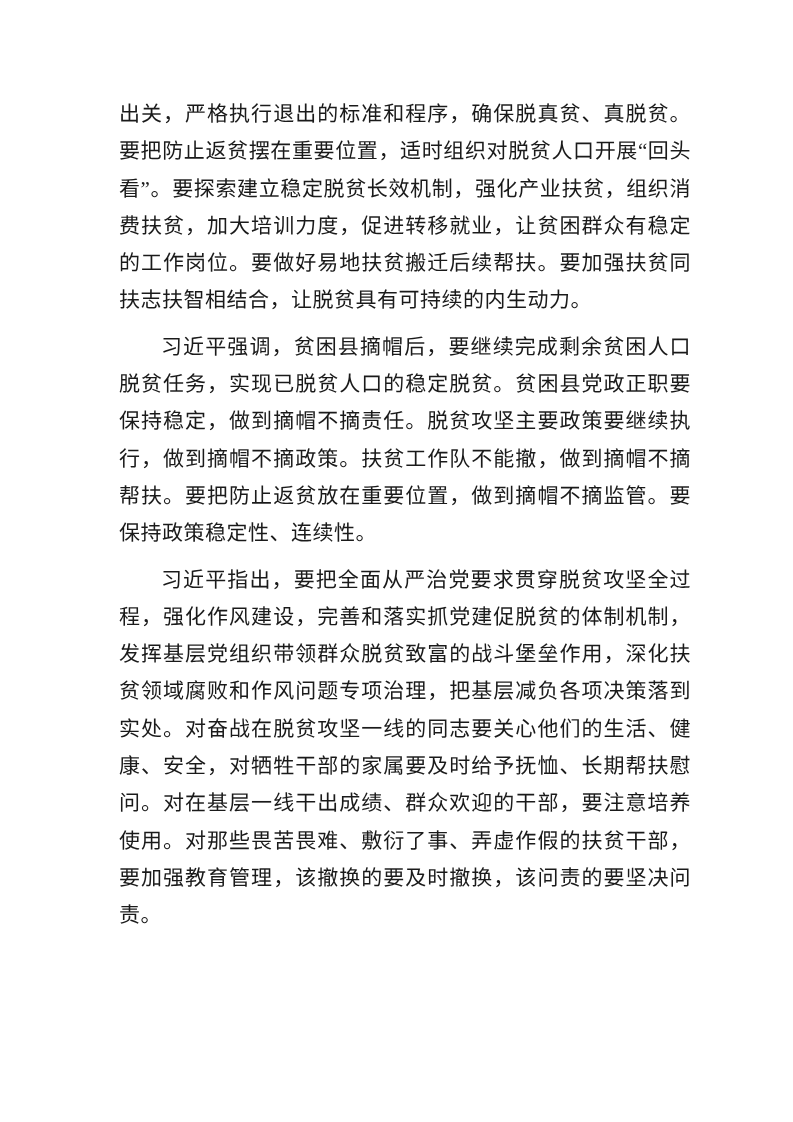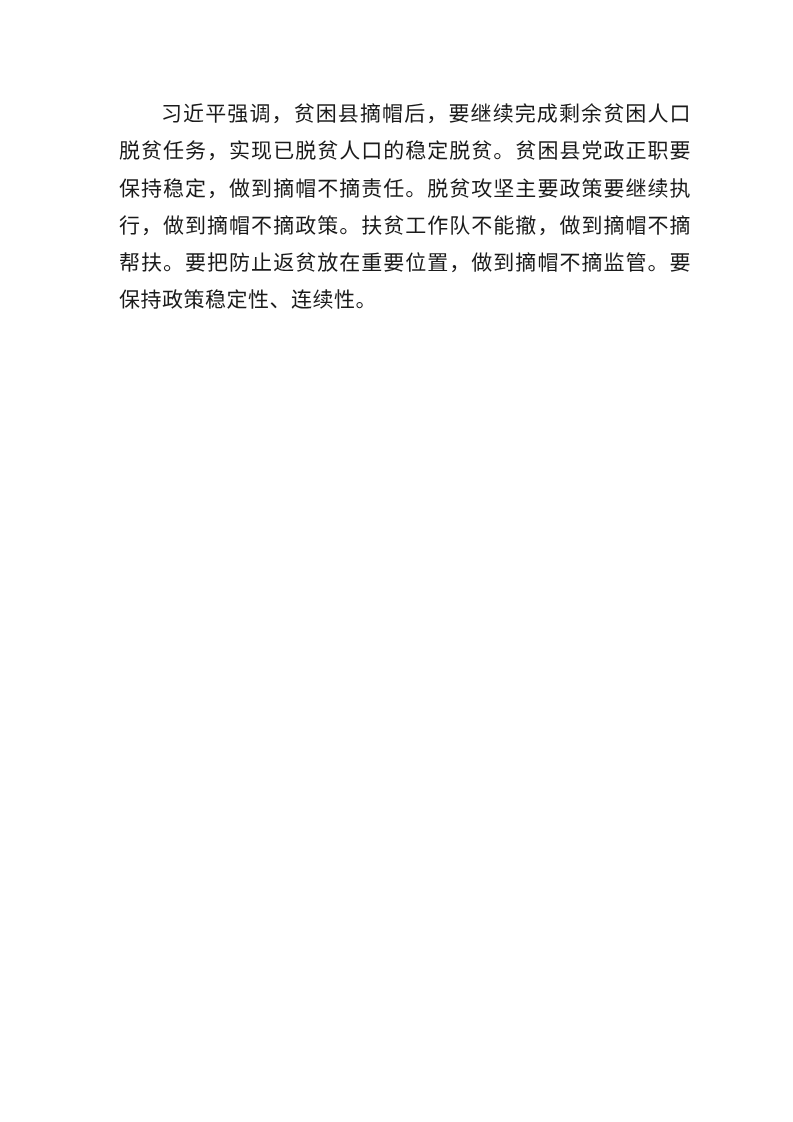--- a/index.html
+++ b/index.html
@@ -24,20 +24,23 @@
     font-size: 21px;
     line-height: 37.3px;
     color: #1a1a1a;
     text-align: justify;
     text-justify: inter-ideograph;
     letter-spacing: 0.5px;
     word-break: break-all;
   }
   .para.indent {
     text-indent: 2em;
+    margin-top: 9px;
   }
 </style>
 </head>
 <body>
 
 <div class="page">
+  <p class="para">出关，严格执行退出的标准和程序，确保脱真贫、真脱贫。要把防止返贫摆在重要位置，适时组织对脱贫人口开展“回头看”。要探索建立稳定脱贫长效机制，强化产业扶贫，组织消费扶贫，加大培训力度，促进转移就业，让贫困群众有稳定的工作岗位。要做好易地扶贫搬迁后续帮扶。要加强扶贫同扶志扶智相结合，让脱贫具有可持续的内生动力。</p>
   <p class="para indent">习近平强调，贫困县摘帽后，要继续完成剩余贫困人口脱贫任务，实现已脱贫人口的稳定脱贫。贫困县党政正职要保持稳定，做到摘帽不摘责任。脱贫攻坚主要政策要继续执行，做到摘帽不摘政策。扶贫工作队不能撤，做到摘帽不摘帮扶。要把防止返贫放在重要位置，做到摘帽不摘监管。要保持政策稳定性、连续性。</p>
+  <p class="para indent">习近平指出，要把全面从严治党要求贯穿脱贫攻坚全过程，强化作风建设，完善和落实抓党建促脱贫的体制机制，发挥基层党组织带领群众脱贫致富的战斗堡垒作用，深化扶贫领域腐败和作风问题专项治理，把基层减负各项决策落到实处。对奋战在脱贫攻坚一线的同志要关心他们的生活、健康、安全，对牺牲干部的家属要及时给予抚恤、长期帮扶慰问。对在基层一线干出成绩、群众欢迎的干部，要注意培养使用。对那些畏苦畏难、敷衍了事、弄虚作假的扶贫干部，要加强教育管理，该撤换的要及时撤换，该问责的要坚决问责。</p>
 </div>
 
 </body></html>

